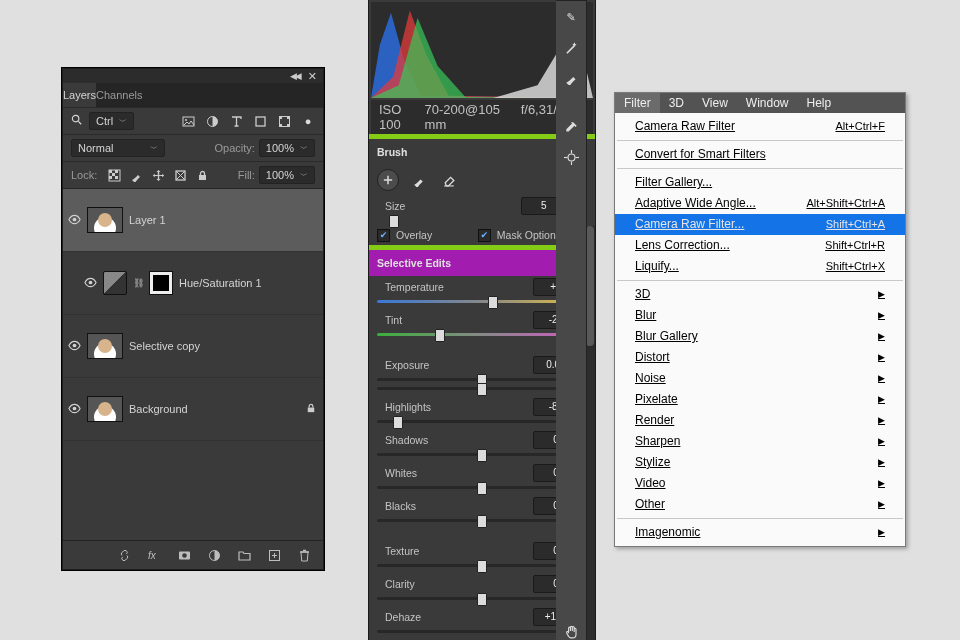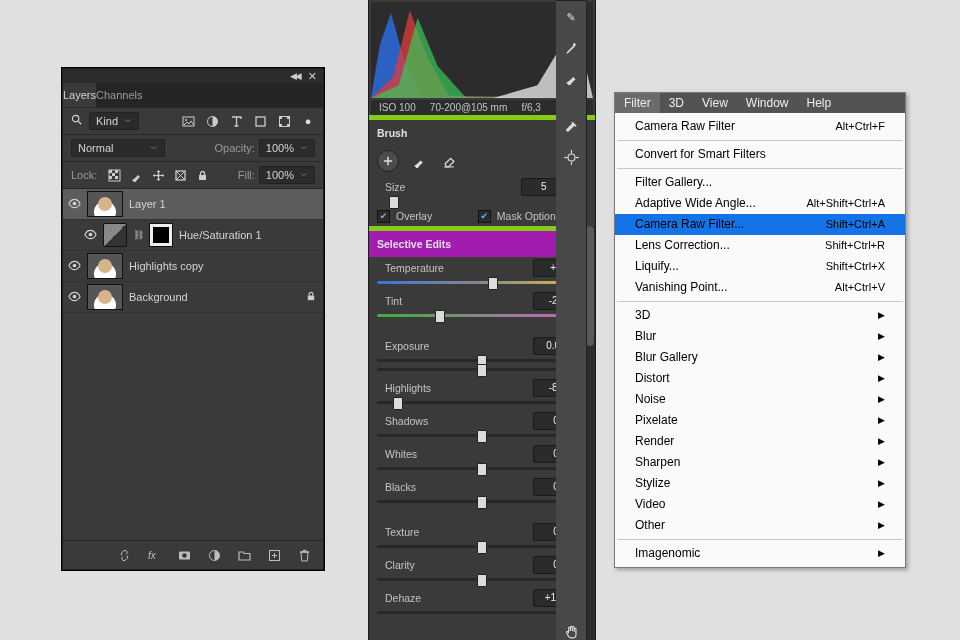--- a/index.html
+++ b/index.html
@@ -39,21 +39,21 @@
   .search-ico svg{width:12px;height:12px;}
   .dropdown{background:var(--input-bg);border:1px solid #222;border-radius:2px;padding:2px 6px;color:var(--text);display:flex;align-items:center;gap:6px;}
   .dropdown .chev{font-size:8px;color:#aaa;}
   .kindrow .filter-icons{display:flex;gap:10px;margin-left:auto;}
   .mini-ico{width:14px;height:14px;display:flex;align-items:center;justify-content:center;color:#ccc;}
   .mini-ico svg{width:13px;height:13px;display:block;}
   .blendrow .opacity-group, .lockrow .fill-group{margin-left:auto;display:flex;align-items:center;gap:4px;color:var(--text-dim);}
   .lockrow{color:var(--text-dim);}
   .lockrow .lock-icons{display:flex;gap:8px;margin-left:4px;}
   .layers-list{flex:1;overflow:auto;border-top:1px solid #252525;}
-  .layer-row{display:flex;align-items:center;height:30px;padding:0 4px;gap:6px;border-bottom:1px solid #323232;}
+  .layer-row{display:flex;align-items:center;height:30px;padding:16px 4px;gap:6px;border-bottom:1px solid #323232;}
   .layer-row.selected{background:var(--row-sel);}
   .layer-row.indent{padding-left:20px;}
   .eye{width:14px;text-align:center;color:#d0d0d0;}
   .eye svg{width:13px;height:13px;}
   .thumb{width:34px;height:24px;background:#555;border:1px solid #111;display:flex;align-items:center;justify-content:center;overflow:hidden;}
   .thumb-fig{width:14px;height:14px;border-radius:50%;background:#d7b48c;box-shadow:0 8px 0 4px #fff;}
   .thumb-adj{width:22px;height:22px;background:linear-gradient(135deg,#888 50%,#333 50%);border:1px solid #111;border-radius:2px;}
   .thumb-mask{width:22px;height:22px;background:#eee;border:1px solid #111;position:relative;}
   .thumb-mask::after{content:"";position:absolute;inset:3px;background:#000;}
   .chain{width:10px;text-align:center;font-size:9px;color:#ccc;}
@@ -63,21 +63,21 @@
   .layers-footer .mini-ico{color:#bdbdbd;}
 
   
   .raw-panel{
     position:absolute;left:368px;top:0;width:226px;height:640px;
     background:var(--panel-bg);border-left:1px solid #1a1a1a;border-right:1px solid #1a1a1a;
     display:flex;flex-direction:column;font-size:10.5px;
   }
   .histo{height:96px;background:#2c2c2c;position:relative;margin:2px;}
   .histo svg{width:100%;height:100%;}
-  .meta-strip{display:flex;justify-content:space-between;color:#c2c2c2;font-size:10px;padding:2px 8px;background:#2c2c2c;margin:0 2px;}
+  .meta-strip{display:flex;justify-content:space-between;color:#c2c2c2;font-size:13px;padding:2px 8px;background:#2c2c2c;margin:0 2px;}
   .section-title{padding:6px 8px;font-weight:600;color:#e0e0e0;border-top:5px solid #84cc16;display:flex;align-items:center;}
   .section-title .right-icons{margin-left:auto;display:flex;gap:8px;color:#bbb;}
   .brush-tools{display:flex;gap:10px;padding:4px 8px;align-items:center;}
   .round-btn{width:20px;height:20px;border-radius:50%;background:#4c4c4c;display:flex;align-items:center;justify-content:center;border:1px solid #222;color:#ddd;}
   .round-btn svg{width:12px;height:12px;}
   .sq-btn{width:20px;height:20px;display:flex;align-items:center;justify-content:center;color:#ddd;}
   .ctrl-row{display:flex;align-items:center;padding:2px 16px;gap:6px;}
   .ctrl-row .label{flex:1;color:#c4c4c4;}
   .ctrl-row .valbox{width:44px;background:var(--input-bg);border:1px solid #1a1a1a;text-align:center;color:#eee;height:16px;line-height:16px;font-size:10px;border-radius:2px;}
   .ctrl-row .tri{color:#888;font-size:8px;}
@@ -98,24 +98,24 @@
   .raw-sidebar{position:absolute;left:556px;top:0;width:30px;height:640px;background:#484848;border:1px solid #222;border-left:none;display:flex;flex-direction:column;align-items:center;gap:14px;padding-top:8px;}
   .raw-sidebar .tool{color:#dcdcdc;width:16px;height:16px;display:flex;align-items:center;justify-content:center;}
   .raw-sidebar .tool svg{width:15px;height:15px;}
 
   
   .menu-container{position:absolute;left:614px;top:92px;width:290px;background:var(--menu-bg);border:1px solid #7a7a7a;box-shadow:2px 2px 4px rgba(0,0,0,.3);color:var(--menu-text);}
   .menu-bar{height:20px;background:var(--menu-bar-bg);color:#eee;display:flex;align-items:center;font-size:12px;}
   .menu-bar-item{padding:0 9px;line-height:20px;}
   .menu-bar-item.active{background:#6b6b6b;}
   .menu-list{padding:3px 0;}
-  .menu-item{display:flex;align-items:center;padding:2px 20px;font-size:12px;line-height:17px;cursor:pointer;}
+  .menu-item{display:flex;align-items:center;padding:2px 20px;font-size:12px;line-height:17px;cursor:pointer;text-decoration:underline;}
   .menu-item .short{margin-left:auto;font-size:11px;}
   .menu-item .sub-arrow{margin-left:auto;font-size:9px;}
-  .menu-item.highlighted{background:var(--menu-hover);color:#000000;}
+  .menu-item.highlighted{background:var(--menu-hover);color:#e5e5e5;}
   .menu-sep{height:1px;background:#c8c8c8;margin:3px 2px;}
 </style>
 </head>
 <body>
 
 <svg width="0" height="0" style="position:absolute">
   <defs>
     <g id="i-eye">
         <path d="M1 6.5C2.5 3.5 5 2 7 2s4.5 1.5 6 4.5C11.5 9.5 9 11 7 11S2.5 9.5 1 6.5z" fill="none" stroke="currentColor" stroke-width="1.2"></path>
         <circle cx="7" cy="6.5" r="2" fill="currentColor"></circle>
@@ -235,21 +235,21 @@
   <div class="tabbar" id="layers-tabs">
       <div class="tab active">Layers</div>
       <div class="tab">Channels</div>
     </div>
 
   <div class="kindrow">
     <span class="search-ico"><svg viewBox="0 0 13 13">
           <use href="#i-search"></use>
         </svg></span>
     <div class="dropdown">
-      <span>Kind</span>
+      <span>Ctrl</span>
       <span class="chev">﹀</span>
     </div>
     <div class="filter-icons">
       <span class="mini-ico">
           <svg viewBox="0 0 13 13">
             <use href="#i-image"></use>
           </svg>
         </span>
       <span class="mini-ico">
           <svg viewBox="0 0 13 13">
@@ -346,21 +346,21 @@
         <span class="thumb-mask"></span>
         <span class="layer-label">Hue/Saturation 1</span>
       </div>
       <div class="layer-row">
         <span class="eye"><svg viewBox="0 0 14 13">
             <use href="#i-eye"></use>
           </svg></span>
         <span class="thumb">
           <span class="thumb-fig"></span>
         </span>
-        <span class="layer-label">Highlights copy</span>
+        <span class="layer-label">Selective copy</span>
       </div>
       <div class="layer-row">
         <span class="eye"><svg viewBox="0 0 14 13">
             <use href="#i-eye"></use>
           </svg></span>
         <span class="thumb">
           <span class="thumb-fig"></span>
         </span>
         <span class="layer-label">Background</span>
         <span class="lock-end"><svg width="12" height="12" viewBox="0 0 13 13">
@@ -637,24 +637,20 @@
         <span class="short">Shift+Ctrl+A</span>
       </div>
       <div class="menu-item">
         <span>Lens Correction...</span>
         <span class="short">Shift+Ctrl+R</span>
       </div>
       <div class="menu-item">
         <span>Liquify...</span>
         <span class="short">Shift+Ctrl+X</span>
       </div>
-      <div class="menu-item">
-        <span>Vanishing Point...</span>
-        <span class="short">Alt+Ctrl+V</span>
-      </div>
       <div class="menu-sep"></div>
       <div class="menu-item">
         <span>3D</span>
         <span class="sub-arrow">▶</span>
       </div>
       <div class="menu-item">
         <span>Blur</span>
         <span class="sub-arrow">▶</span>
       </div>
       <div class="menu-item">

